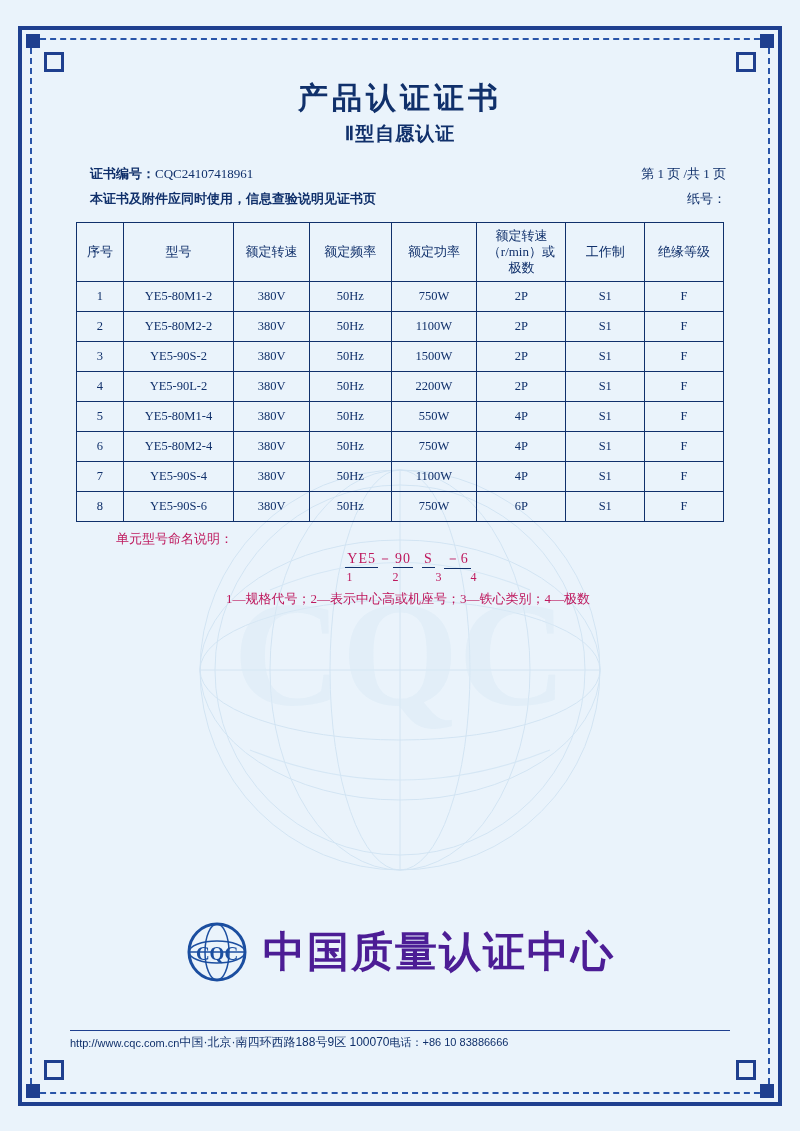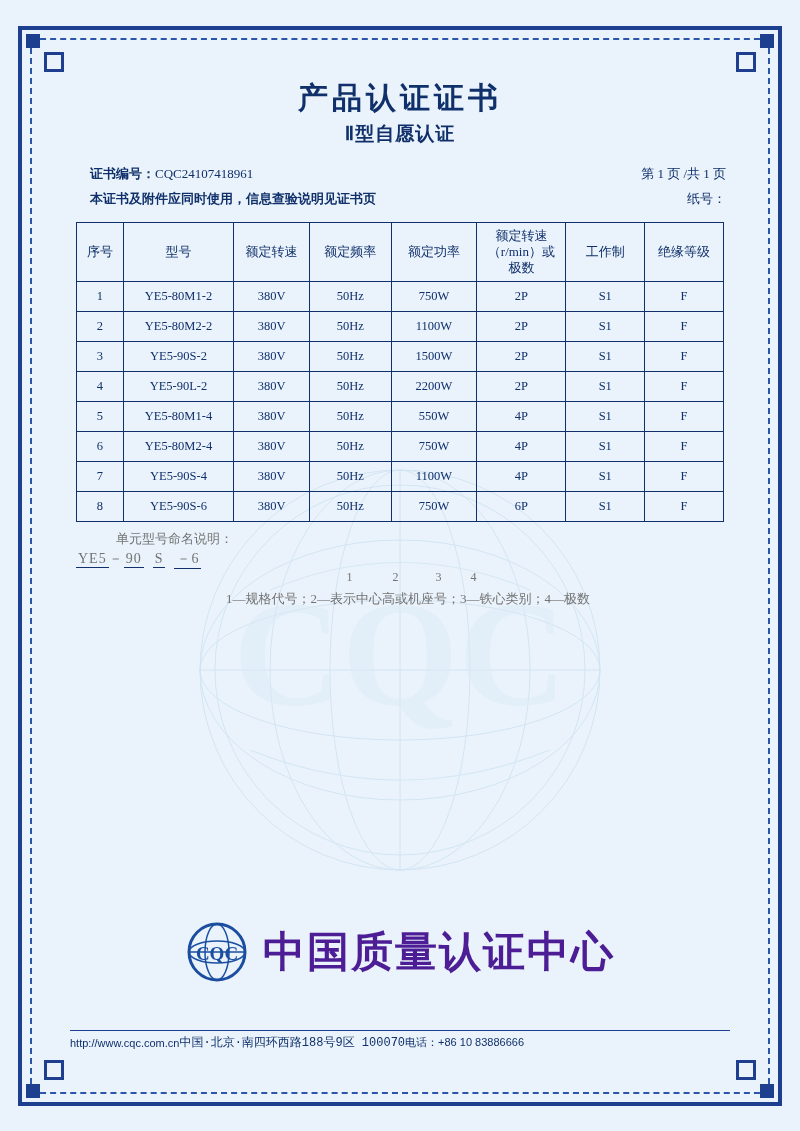--- a/index.html
+++ b/index.html
@@ -147,25 +147,25 @@
   .col-power { width: 86px; }
   .col-speed { width: 88px; }
   .col-duty { width: 80px; }
   .col-ins { width: 80px; }
 
   
   .naming {
     margin-top: 8px;
     padding-left: 56px;
     font-size: 13px;
-    color: #737373;
+    color: #be185d;
   }
   .naming-title { margin-bottom: 2px; }
   .naming-code {
-    text-align: left;
+    text-align: center;
     font-family: "Liberation Serif", serif;
     font-size: 14px;
     letter-spacing: 1px;
     margin-left: -40px;
   }
   .naming-code .seg { display: inline-block; border-bottom: 1px solid #10306b; padding: 0 2px; }
   .naming-nums {
     text-align: center;
     font-size: 12px;
     margin-left: -40px;
@@ -210,21 +210,21 @@
     left: 70px;
     top: 1034px;
     width: 660px;
     display: flex;
     justify-content: flex-start;
     align-items: center;
     font-size: 11px;
     color: #10306b;
     font-family: "Liberation Sans", sans-serif;
   }
-  .footer .mid { font-family: Liberation Mono, monospace; font-size: 12px; }
+  .footer .mid { font-family: Liberation Sans, sans-serif; font-size: 12px; }
 </style>
 </head>
 <body>
 
 <div class="page">
 
   <svg class="watermark" viewBox="0 0 500 500">
     <g fill="none" stroke="#9cc2e0" stroke-width="1">
       <circle cx="250" cy="250" r="200"></circle>
       <circle cx="250" cy="250" r="185"></circle>

